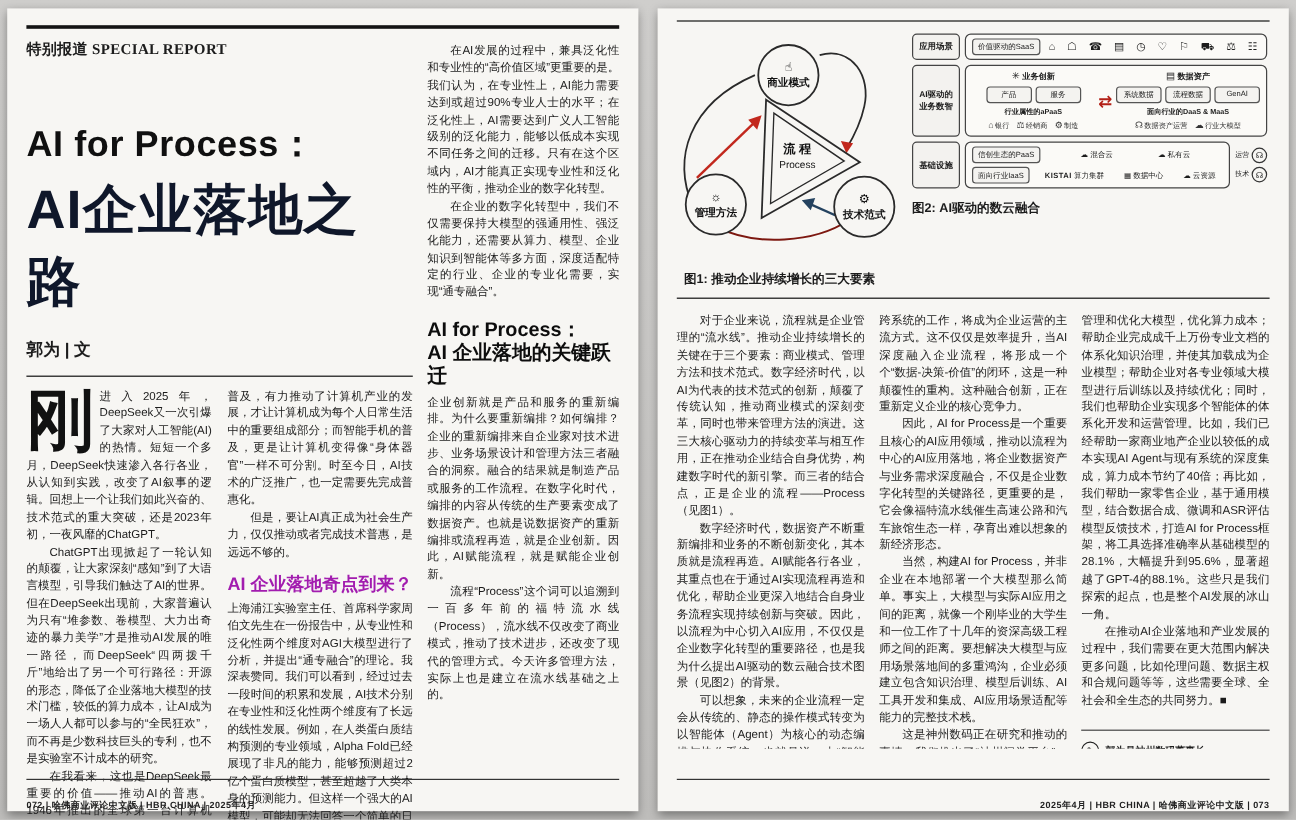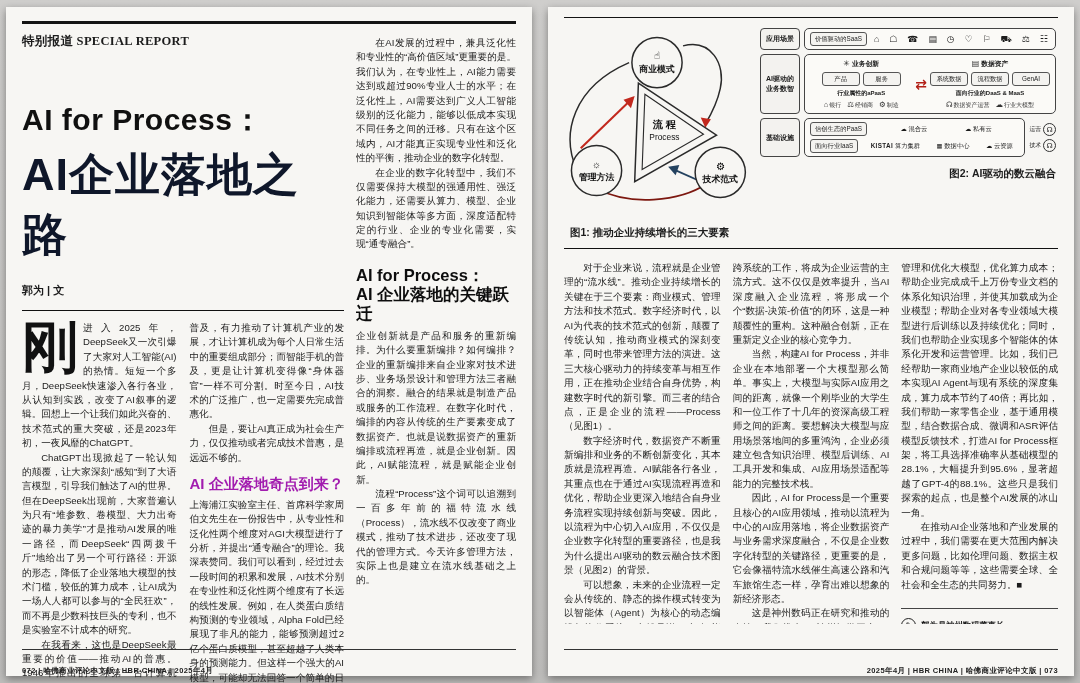--- a/index.html
+++ b/index.html
@@ -10,21 +10,21 @@
   .page.pl { left:6px; } .page.pr { left:548px; }
 
   .toprule { margin:14px 16px 0; border-top:3px solid #141414; }
   .toprule.thin { border-top-width:1.5px; margin-top:10px; }
 
   .page-main { display:flex; gap:12px; padding:4px 16px 0; }
   .zone-left { width:334px; }
   .kicker { font-weight:bold; font-size:12.5px; letter-spacing:.3px; padding-top:5px;font-family:Liberation Serif, serif; }
   .title-en { font-size:30px; font-weight:800; margin-top:50px; letter-spacing:.5px; color:#101010; }
   .title-cn { font-size:45px; font-weight:800; letter-spacing:1px; margin-top:4px; }
-  .byline { font-size:11px; font-weight:bold; margin-top:18px; }
+  .byline { font-size:14px; font-weight:bold; margin-top:18px; }
   .midrule { border-top:1.5px solid #111; margin:12px 0 10px; }
 
   .cols2 { display:flex; gap:13px; height:368px; overflow:hidden; }
   .col { flex:1; min-width:0; }
   .col3 { width:160px; flex:none; height:562px; overflow:hidden; padding-top:8px; }
   p.bp { font-size:9.6px; line-height:1.5; text-align:justify; text-indent:2em; color:#1b1b1b; }
   p.bp.ni { text-indent:0; }
   .dropcap { float:left; font-size:56px; line-height:46px; font-weight:800; margin:3px 5px 0 0; color:#111; }
   h3.subhead { font-size:15px; font-weight:800; margin:10px 0 4px; color:#a21caf; }
   h3.subhead2 { font-size:16.5px; font-weight:800; line-height:1.15; margin:14px 0 6px; color:#0d0d0d; }
@@ -234,36 +234,36 @@
                   <span>运营</span>
                   <span class="circ">☊</span>
                 </span>
               <span class="sideitem">
                   <span>技术</span>
                   <span class="circ">☊</span>
                 </span>
             </div>
           </div>
         </div>
-        <div class="figcap" style="text-align:right;">图2: AI驱动的数云融合</div>
+        <div class="figcap" style="text-align:left;">图2: AI驱动的数云融合</div>
       </div>
     </div>
 
     <div class="midrule2"></div>
 
     <div class="cols3">
       <div class="col">
         <p class="bp">对于企业来说，流程就是企业管理的“流水线”。推动企业持续增长的关键在于三个要素：商业模式、管理方法和技术范式。数字经济时代，以AI为代表的技术范式的创新，颠覆了传统认知，推动商业模式的深刻变革，同时也带来管理方法的演进。这三大核心驱动力的持续变革与相互作用，正在推动企业结合自身优势，构建数字时代的新引擎。而三者的结合点，正是企业的流程——Process（见图1）。</p>
         <p class="bp">数字经济时代，数据资产不断重新编排和业务的不断创新变化，其本质就是流程再造。AI赋能各行各业，其重点也在于通过AI实现流程再造和优化，帮助企业更深入地结合自身业务流程实现持续创新与突破。因此，以流程为中心切入AI应用，不仅仅是企业数字化转型的重要路径，也是我为什么提出AI驱动的数云融合技术图景（见图2）的背景。</p>
         <p class="bp">可以想象，未来的企业流程一定会从传统的、静态的操作模式转变为以智能体（Agent）为核心的动态编排与协作系统。也就是说，由“智能体”基于实时交互，完成任务分发，高效处理复杂、跨部门、</p>
       </div>
       <div class="col">
         <p class="bp ni">跨系统的工作，将成为企业运营的主流方式。这不仅仅是效率提升，当AI深度融入企业流程，将形成一个个“数据-决策-价值”的闭环，这是一种颠覆性的重构。这种融合创新，正在重新定义企业的核心竞争力。</p>
+        <p class="bp">因此，AI for Process是一个重要且核心的AI应用领域，推动以流程为中心的AI应用落地，将企业数据资产与业务需求深度融合，不仅是企业数字化转型的关键路径，更重要的是，它会像福特流水线催生高速公路和汽车旅馆生态一样，孕育出难以想象的新经济形态。</p>
         <p class="bp">当然，构建AI for Process，并非企业在本地部署一个大模型那么简单。事实上，大模型与实际AI应用之间的距离，就像一个刚毕业的大学生和一位工作了十几年的资深高级工程师之间的距离。要想解决大模型与应用场景落地间的多重鸿沟，企业必须建立包含知识治理、模型后训练、AI工具开发和集成、AI应用场景适配等能力的完整技术栈。</p>
-        <p class="bp">因此，AI for Process是一个重要且核心的AI应用领域，推动以流程为中心的AI应用落地，将企业数据资产与业务需求深度融合，不仅是企业数字化转型的关键路径，更重要的是，它会像福特流水线催生高速公路和汽车旅馆生态一样，孕育出难以想象的新经济形态。</p>
         <p class="bp">这是神州数码正在研究和推动的事情，我们推出了“神州问学平台”，帮助企业部署、</p>
       </div>
       <div class="col">
         <p class="bp ni">管理和优化大模型，优化算力成本；帮助企业完成成千上万份专业文档的体系化知识治理，并使其加载成为企业模型；帮助企业对各专业领域大模型进行后训练以及持续优化；同时，我们也帮助企业实现多个智能体的体系化开发和运营管理。比如，我们已经帮助一家商业地产企业以较低的成本实现AI Agent与现有系统的深度集成，算力成本节约了40倍；再比如，我们帮助一家零售企业，基于通用模型，结合数据合成、微调和ASR评估模型反馈技术，打造AI for Process框架，将工具选择准确率从基础模型的28.1%，大幅提升到95.6%，显著超越了GPT-4的88.1%。这些只是我们探索的起点，也是整个AI发展的冰山一角。</p>
         <p class="bp">在推动AI企业落地和产业发展的过程中，我们需要在更大范围内解决更多问题，比如伦理问题、数据主权和合规问题等等，这些需要全球、全社会和全生态的共同努力。■</p>
         <div class="authnote">
           <span class="pen">✎</span>
           <span>郭为是神州数码董事长。</span>
         </div>
       </div>

